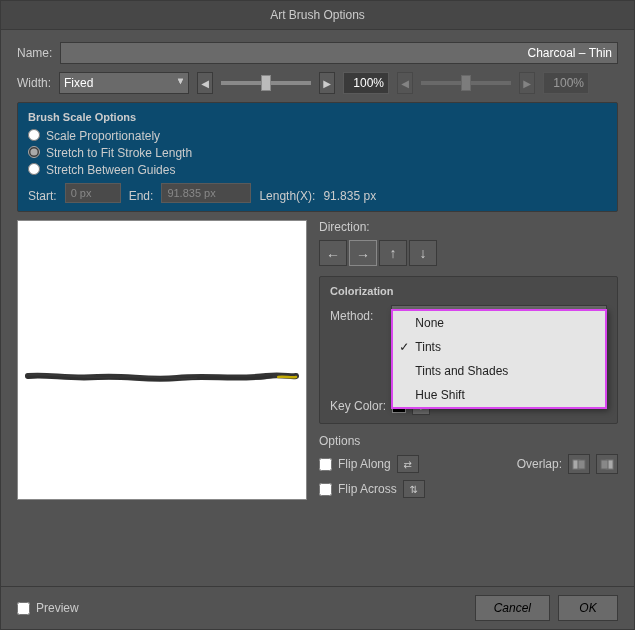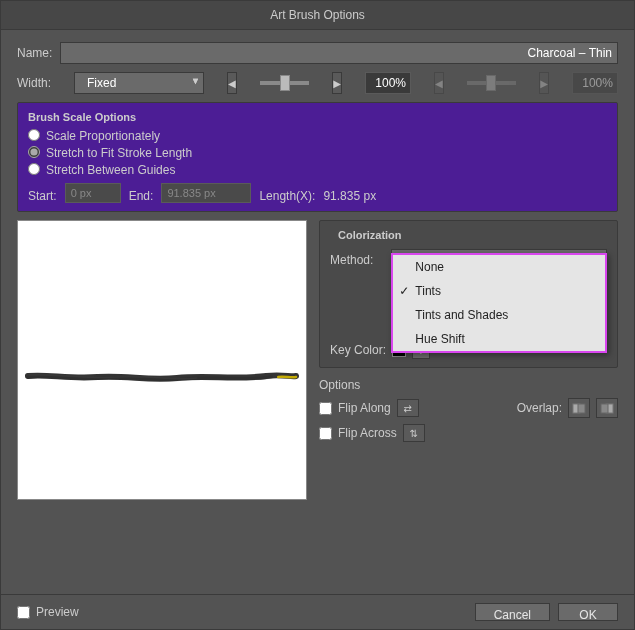--- a/index.html
+++ b/index.html
@@ -62,29 +62,29 @@
       padding: 3px 5px;
       height: 22px;
       flex: 1;
       text-align: right;
     }
 
     
     .width-row {
       display: flex;
       align-items: center;
-      gap: 23px;
+      gap: 8px;
     }
 
     .dropdown {
       background: #6a6a6a;
       border: 1px solid #3a3a3a;
       color: #fff;
       font-size: 12px;
-      padding: 2px 12px;
+      padding: 2px 4px;
       height: 22px;
       width: 130px;
       appearance: none;
       -webkit-appearance: none;
       cursor: pointer;
     }
 
     .dropdown-wrap {
       position: relative;
       display: inline-block;
@@ -145,21 +145,21 @@
       color: #fff;
       font-size: 12px;
       padding: 2px 4px;
       height: 22px;
       width: 46px;
       text-align: right;
     }
 
     
     .section {
-      background: #4c1d95;
+      background: #0c4a6e;
       border: 1px solid #3a3a3a;
       padding: 8px 10px;
       border-radius: 2px;
     }
 
     .section-title {
       font-size: 11px;
       color: #ccc;
       font-weight: bold;
       margin-bottom: 6px;
@@ -387,26 +387,27 @@
     }
 
     .btn-group {
       display: flex;
       gap: 8px;
     }
 
     .btn {
       background: #6a6a6a;
       border: 1px solid #3a3a3a;
-      color: #e5e5e5;
+      color: #000000;
       font-size: 12px;
       padding: 4px 18px;
-      height: 18px;
+      height: 26px;
       cursor: pointer;
       min-width: 60px;
+      font-style: italic;
     }
 
     
     .brush-svg {
       width: 100%;
       height: 60px;
       position: absolute;
       top: 45%;
       left: 0;
     }
@@ -489,23 +490,32 @@
           <path d="M10,30 C30,28 50,33 80,31 C110,29 130,35 160,32 C190,29 220,34 250,30 C265,28 275,31 280,30" stroke="#111" stroke-width="6" fill="none" stroke-linecap="round" opacity="0.85"></path>
           <path d="M10,31 C35,29 60,34 90,32 C120,30 145,36 170,33 C200,30 230,35 255,31" stroke="#2a2a2a" stroke-width="3" fill="none" stroke-linecap="round" opacity="0.5"></path>
           <path d="M12,29 C40,28 70,33 100,31 C130,29 155,35 180,32" stroke="#444" stroke-width="1.5" fill="none" stroke-linecap="round" opacity="0.4"></path>
 
           <path d="M262,31 C268,30 275,32 280,31" stroke="#d4b800" stroke-width="2.5" fill="none" stroke-linecap="round" opacity="0.9"></path>
         </svg>
       </div>
 
       <div class="right-controls">
 
+        <div class="direction-section">
+          <span class="label">Direction:</span>
+          <div class="direction-buttons">
+            <button class="dir-btn">←</button>
+            <button class="dir-btn" style="background:#5a5a5a;border:1px solid #888;">→</button>
+            <button class="dir-btn">↑</button>
+            <button class="dir-btn">↓</button>
+          </div>
+        </div>
 
         <div class="colorization-section">
-          <div class="section-title" style="margin-bottom:8px;margin-left:8px;">Colorization</div>
+          <div class="section-title" style="margin-bottom:8px;">Colorization</div>
           <div class="method-row">
             <span class="label">Method:</span>
             <div class="method-dropdown-wrap" style="position:relative;">
               <div style="background:#6a6a6a;border:1px solid #3a3a3a;color:#fff;font-size:12px;padding:2px 20px 2px 6px;height:22px;display:flex;align-items:center;cursor:pointer;">
                 <span>Tints</span>
               </div>
               <span style="position:absolute;right:5px;top:5px;font-size:9px;color:#ccc;pointer-events:none;">▼</span>
 
               <div class="dropdown-menu">
                 <div class="dropdown-menu-item">

